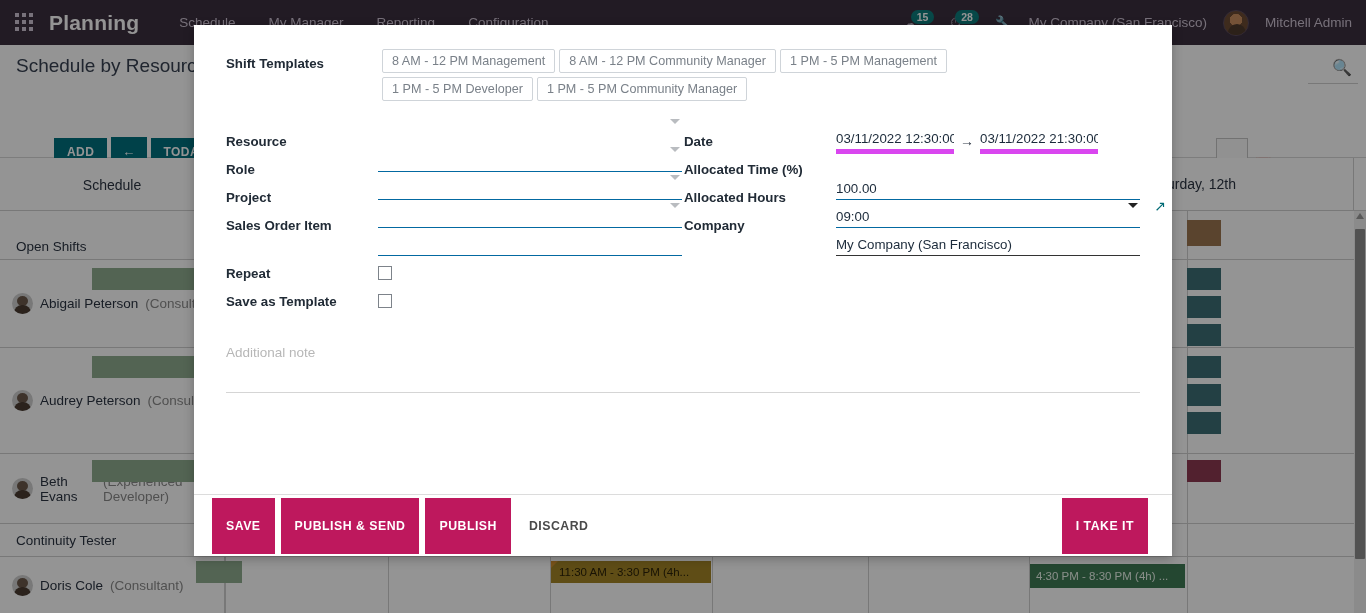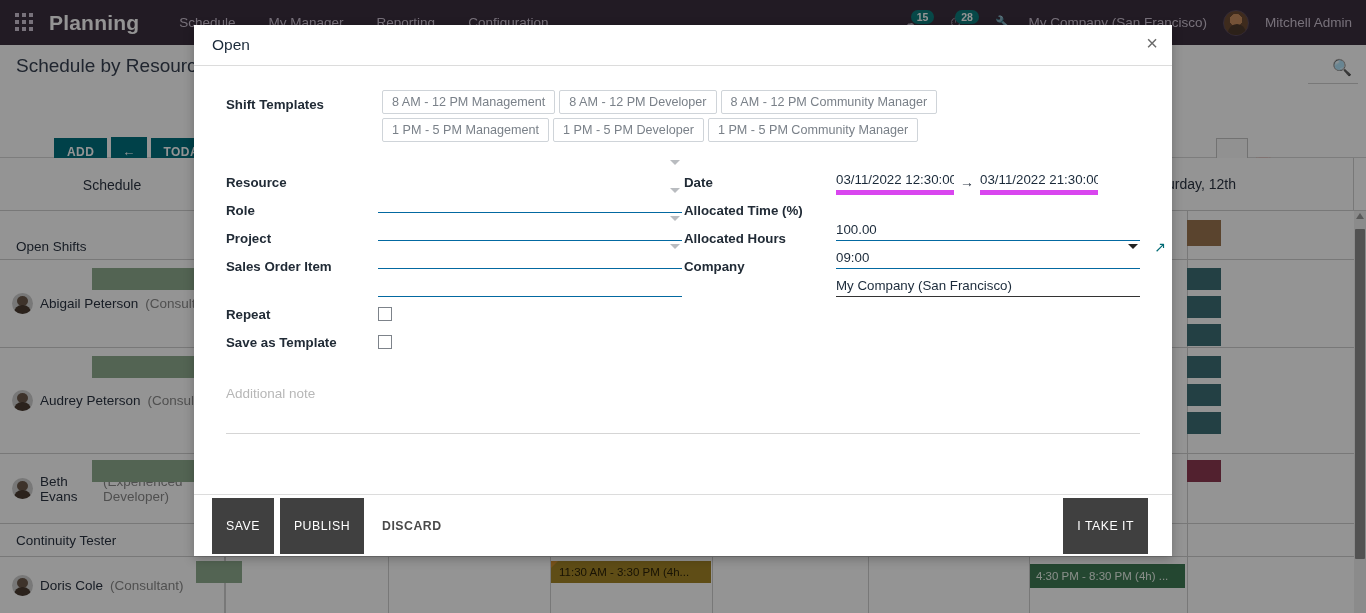--- a/index.html
+++ b/index.html
@@ -252,22 +252,22 @@
   .note-area { margin-top: 26px; }
   .note-input {
     width: 100%; border:none; border-bottom:1px solid #d5d5d5;
     font-size:13.5px; color:#1b2a3a; background:transparent;
     padding: 4px 0 40px 0; outline:none; resize:none; height: 52px;
     font-family:"Liberation Sans", sans-serif;
   }
   .note-input::placeholder { color:#b7b7b7; }
 
   .fbtn {
-    background:#404040; color:#fff; border:none; cursor:pointer;
-    font-size:12.3px; font-weight:normal; letter-spacing:.5px;
+    background:#be185d; color:#fff; border:none; cursor:pointer;
+    font-size:12.3px; font-weight:bold; letter-spacing:.5px;
     padding: 21px 14px; margin-right: 6px; text-transform:uppercase;
     font-family:"Liberation Sans", sans-serif;
   }
   .fbtn-link {
     background:none; color:#4a4a4a; border:none; cursor:pointer;
     font-size:12.3px; font-weight:bold; letter-spacing:.5px;
     padding: 9px 12px; text-transform:uppercase;
     font-family:"Liberation Sans", sans-serif;
   }
   .fbtn-right { position:absolute; right: 18px; }
@@ -414,32 +414,27 @@
       <span class="scroll-arrow"></span>
       <span class="thumb"></span>
     </div>
   </div>
 </div>
 
 <div id="dim-overlay"></div>
 
 <div class="modal">
 
-  <div class="modal-header">
-    <div class="modal-title">Open</div>
-    <button class="modal-close">×</button>
-  </div>
 
   <div class="modal-body">
 
     <div class="field-row">
       <div class="tpl-label">Shift Templates</div>
       <div class="tpl-chips">
         <button class="chip">8 AM - 12 PM Management</button>
-        <button class="chip">8 AM - 12 PM Developer</button>
         <button class="chip">8 AM - 12 PM Community Manager</button>
         <button class="chip">1 PM - 5 PM Management</button>
         <button class="chip">1 PM - 5 PM Developer</button>
         <button class="chip">1 PM - 5 PM Community Manager</button>
       </div>
     </div>
 
     <div class="two-col">
 
       <div class="col left">
@@ -531,17 +526,18 @@
       </div>
     </div>
 
     <div class="note-area">
       <textarea class="note-input" placeholder="Additional note" style=""></textarea>
     </div>
   </div>
 
   <div class="modal-footer">
     <button class="fbtn">SAVE</button>
+    <button class="fbtn">PUBLISH &amp; SEND</button>
     <button class="fbtn">PUBLISH</button>
     <button class="fbtn-link">DISCARD</button>
     <button class="fbtn fbtn-right">I TAKE IT</button>
   </div>
 </div>
 
 </body></html>

